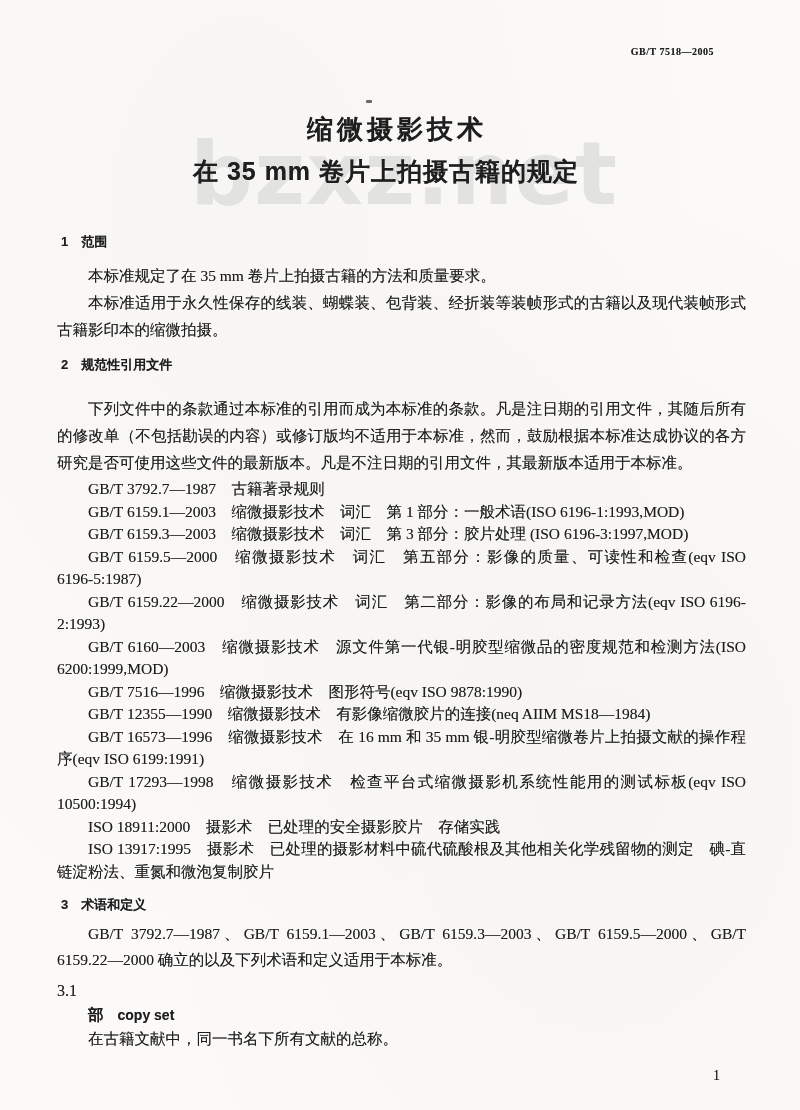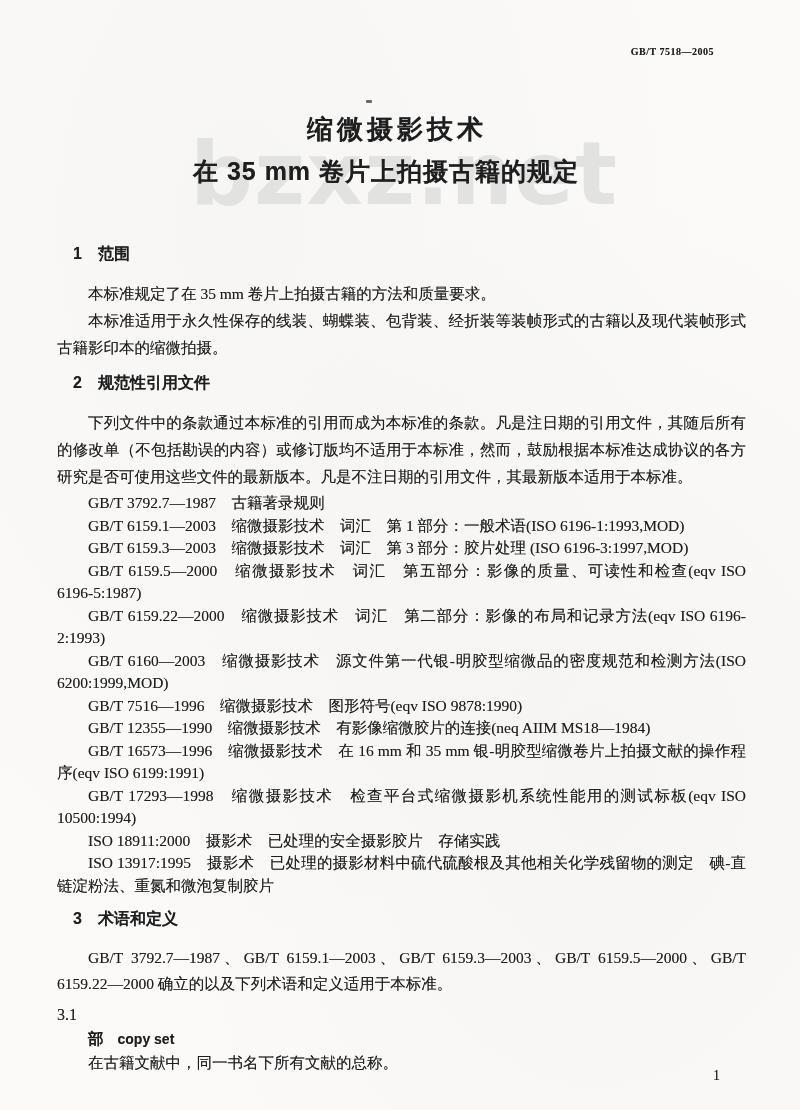--- a/index.html
+++ b/index.html
@@ -36,33 +36,33 @@
     position:absolute;left:0;top:112px;width:772px;
     text-align:center;z-index:1;
     font-family:"Liberation Sans","DejaVu Sans",sans-serif;
   }
   .title-line1{font-size:26px;font-weight:bold;letter-spacing:4px;margin-left:22px;}
   .title-line2{font-size:25px;font-weight:bold;letter-spacing:1px;margin-top:8px;}
   .content{
     position:absolute;left:57px;top:228px;width:689px;z-index:1;
   }
   .sec-h{
-    margin:16px;
+    margin:4px;
     font-family:"Liberation Sans","DejaVu Sans",sans-serif;
-    font-weight:bold;font-size:16px;line-height:20px;
+    font-weight:bold;font-size:13px;line-height:20px;
   }
   .mt2{margin-top:12px;}
   .mt3{margin-top:12px;}
   .body-p{
     margin:10px 0 0;
     font-size:15.5px;line-height:27px;
     text-indent:2em;text-align:justify;
   }
   .body-p + .body-p{margin-top:0;}
-  .intro2{margin-top:14px;}
+  .intro2{margin-top:20px;}
   .refs{margin-top:2px;}
   .refs p{
     margin:0;font-size:15.5px;line-height:22.5px;
     text-indent:2em;text-align:justify;
   }
   .s3intro{margin-top:6px;line-height:26px;}
   .term-id{
     margin:6px 0 0;font-size:16px;line-height:24px;
     text-indent:0;
   }

